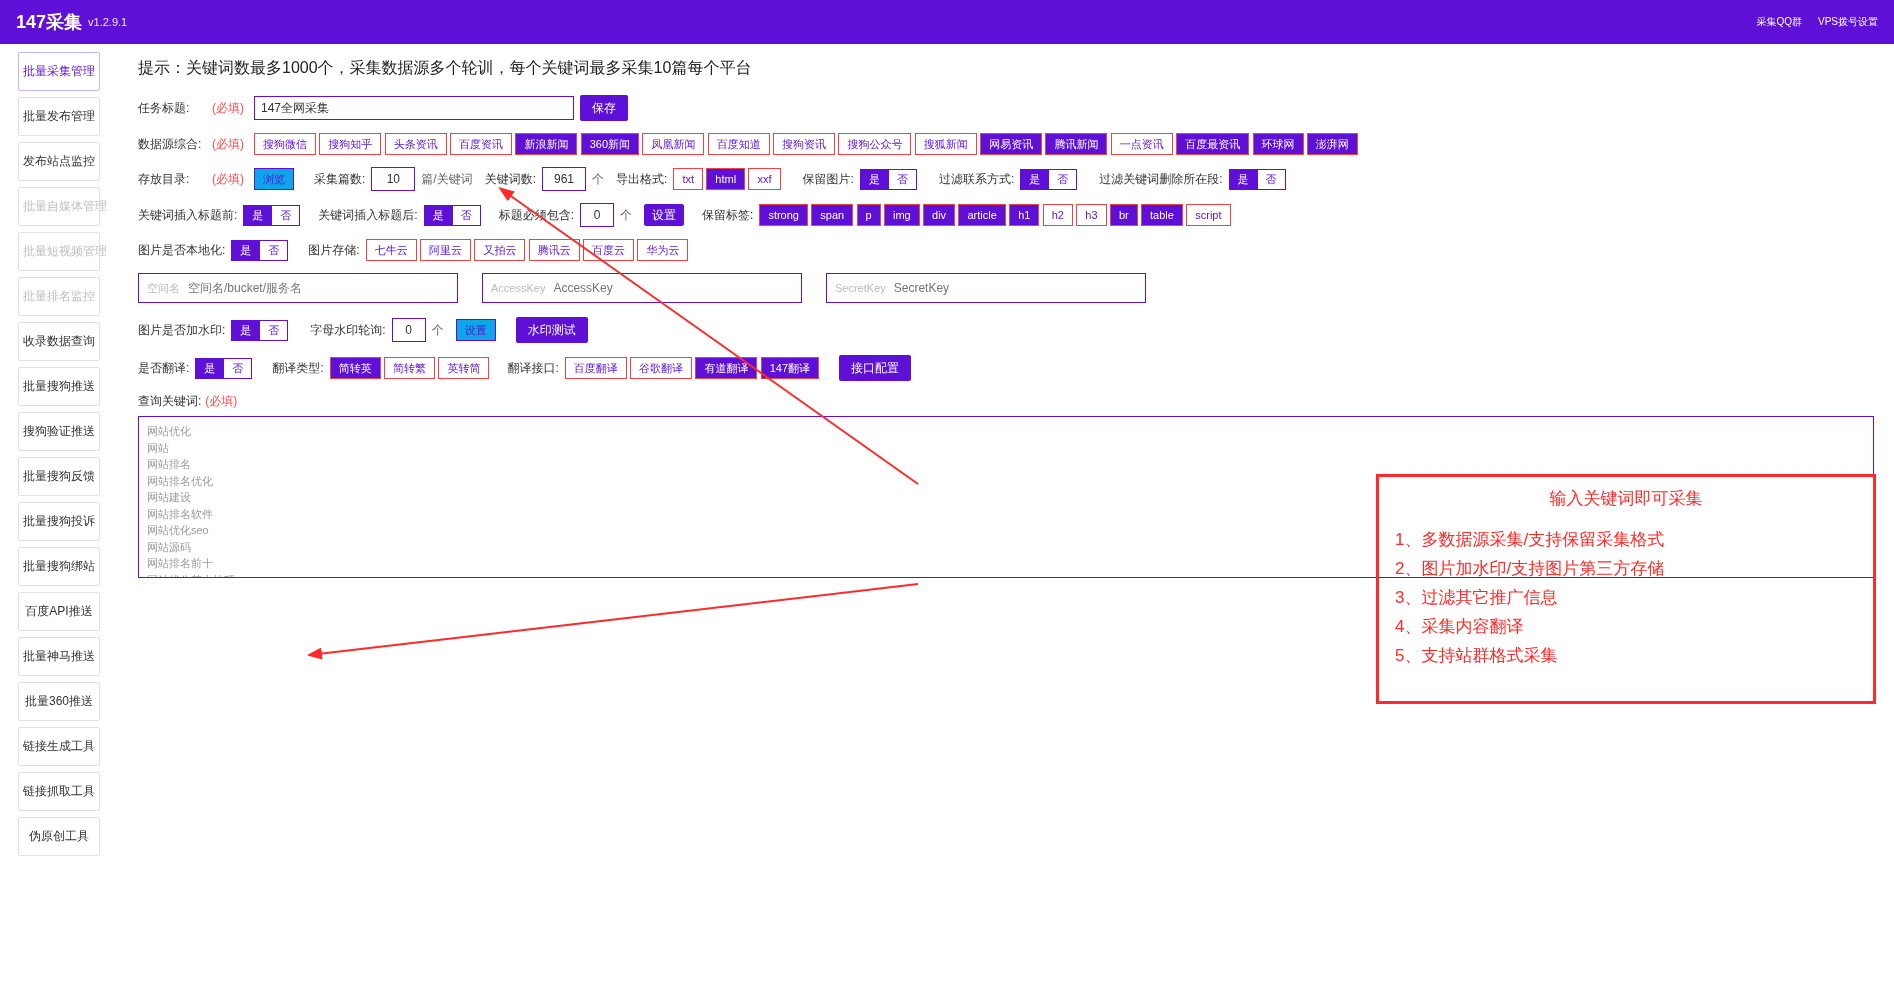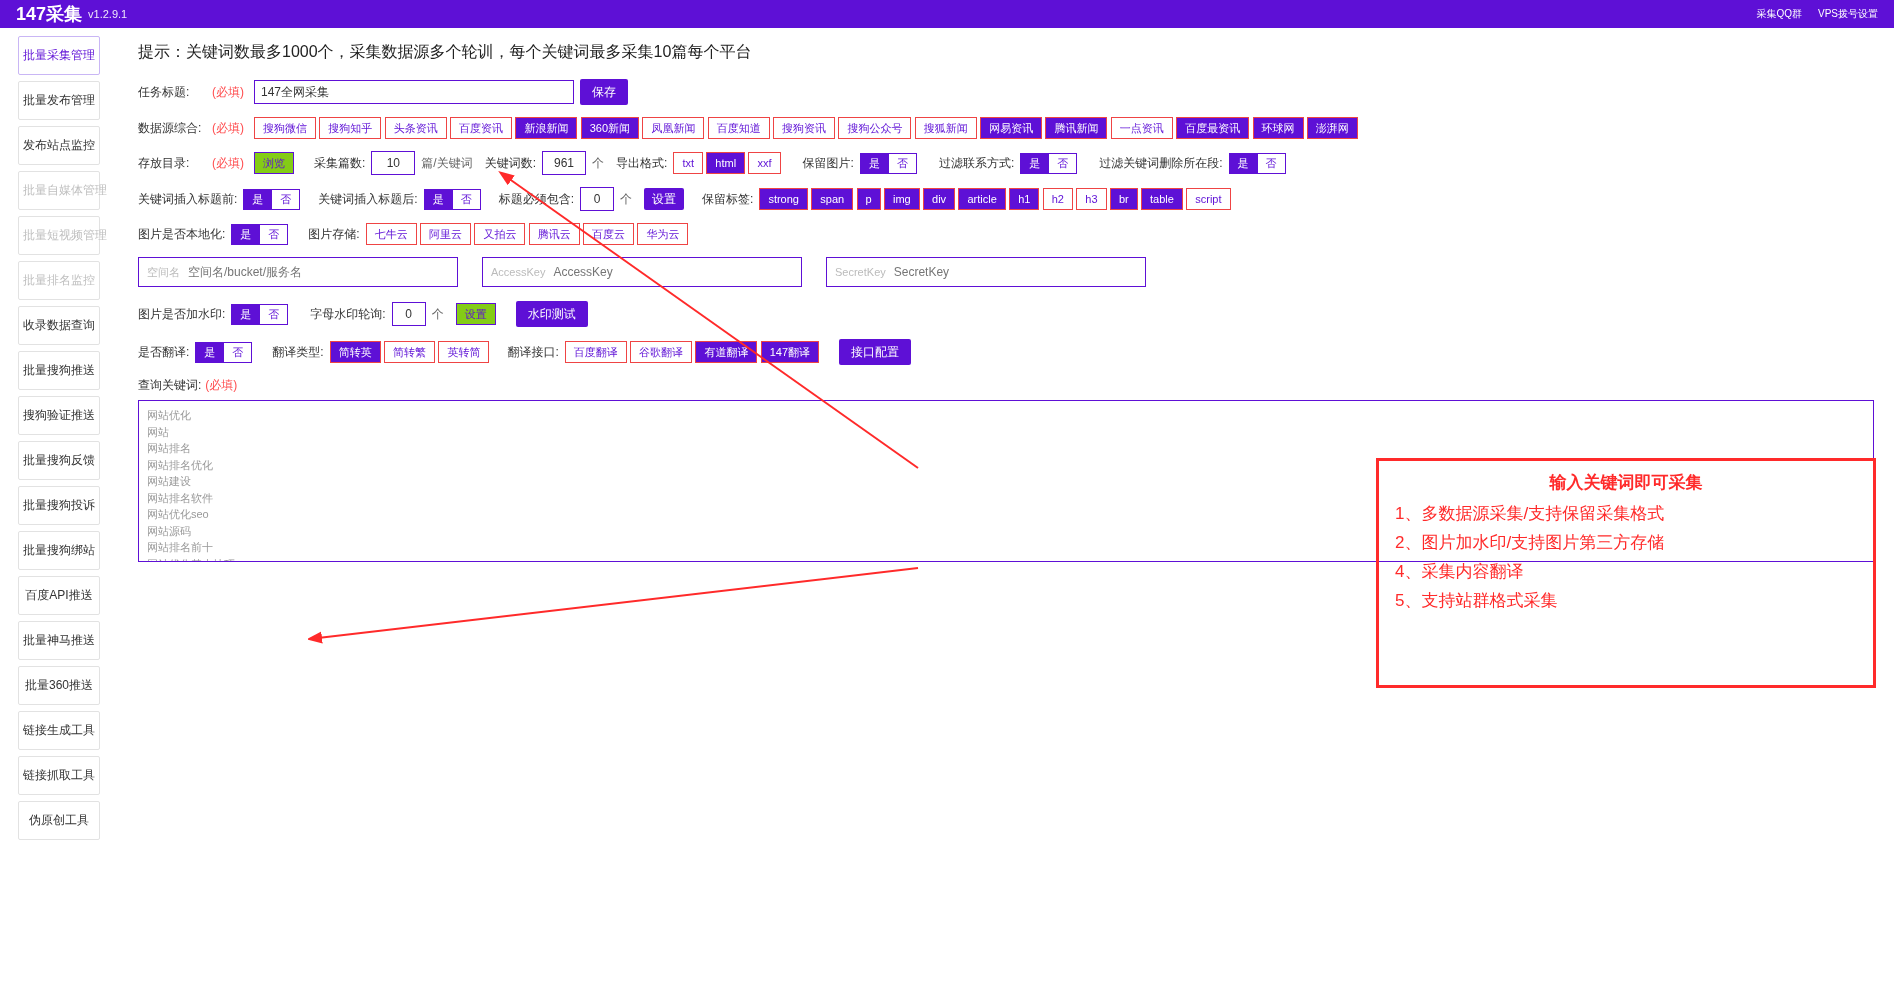--- a/index.html
+++ b/index.html
@@ -1,17 +1,17 @@
 <!DOCTYPE html>
 <html><head>
 <meta charset="utf-8">
 <style>
 *{box-sizing:border-box;margin:0;padding:0;font-family:"Microsoft YaHei",Arial,sans-serif}
 body{font-size:12px;color:#333;background:#fff}
-.header{background:#6a11cb;background:linear-gradient(90deg,#6a11cb 0%,#7b1fa2 100%);background:#6a11cb;height:28px;display:flex;align-items:center;padding:0 16px;color:#fff}
+.header{background:#6a11cb;background:linear-gradient(90deg,#6a11cb 0%,#7b1fa2 100%);background:#6a11cb;height:44px;display:flex;align-items:center;padding:0 16px;color:#fff}
 .header{background:#5b21b6;background:#5e10d6}
 .brand{font-size:18px;font-weight:bold;margin-right:6px}
 .ver{font-size:11px;opacity:.9}
 .header-right{margin-left:auto;display:flex;gap:16px;font-size:10px}
 .header-right span{cursor:pointer}
 .layout{display:flex}
 .sidebar{width:118px;padding:8px 18px;display:flex;flex-direction:column;gap:6px;max-height:950px;overflow:auto}
 .sidebar::-webkit-scrollbar{width:6px}
 .sidebar::-webkit-scrollbar-thumb{background:#bbb;border-radius:3px}
 .side-btn{background:#fff;border:1px solid #e2e2e2;border-radius:2px;padding:10px 4px;text-align:center;font-size:12px;color:#333;cursor:pointer;white-space:nowrap}
@@ -20,35 +20,35 @@
 .main{flex:1;padding:14px 20px;position:relative}
 .tip{font-size:16px;color:#222;margin-bottom:16px}
 .row{display:flex;align-items:center;flex-wrap:wrap;gap:6px;margin-bottom:12px;font-size:12px}
 .label{min-width:68px;white-space:nowrap}
 .req{color:#ff4d4f;margin-right:4px}
 .input{border:1px solid #5e10d6;height:24px;padding:0 6px;font-size:12px;color:#333;background:#fff}
 .input-lg{width:320px}
 .num{width:44px;text-align:center}
 .unit{color:#666;margin-right:6px}
 .btn{background:#5e10d6;color:#fff;border:none;height:26px;padding:0 12px;font-size:12px;cursor:pointer;border-radius:2px}
-.btn-outline{background:#84cc16;color:#5e10d6;border:1px solid #5e10d6;height:22px;padding:0 8px;font-size:11px;cursor:pointer}
+.btn-outline{background:#0ea5e9;color:#5e10d6;border:1px solid #5e10d6;height:22px;padding:0 8px;font-size:11px;cursor:pointer}
 .tag{display:inline-block;border:1px solid #ef4444;color:#5e10d6;background:#fff;padding:2px 8px;font-size:11px;cursor:pointer;line-height:16px}
 .tag.sel{background:#5e10d6;color:#fff}
 .toggle{display:inline-flex}
 .toggle .opt{border:1px solid #5e10d6;padding:2px 8px;font-size:11px;cursor:pointer;color:#5e10d6;background:#fff}
 .toggle .opt.sel{background:#5e10d6;color:#fff}
 .toggle .opt + .opt{border-left:none}
 .inputs3{display:flex;gap:24px;margin-bottom:14px}
 .field{border:1px solid #5e10d6;height:30px;display:flex;align-items:center;padding:0 8px;width:320px}
 .field .ph{color:#bbb;font-size:11px;margin-right:8px;white-space:nowrap}
 .field input{border:none;outline:none;flex:1;font-size:12px;color:#333}
 .kw-label{display:flex;align-items:center;gap:4px;margin-bottom:6px}
 .textarea{width:100%;height:162px;border:1px solid #5e10d6;padding:6px 8px;font-size:11px;color:#999;line-height:1.5;resize:none;font-family:inherit}
 .overlay{position:absolute;border:3px solid #ff2a2a;right:18px;top:430px;width:500px;padding:10px 16px;background:transparent;z-index:5;height:230px}
-.overlay-title{color:#ff2a2a;font-size:17px;text-align:center;margin-bottom:6px;font-weight:700}
+.overlay-title{color:#ff2a2a;font-size:17px;text-align:center;margin-bottom:16px;font-weight:400}
 .overlay-line{color:#ff2a2a;font-size:17px;line-height:1.7}
 svg.arrow{position:absolute;z-index:4;pointer-events:none}
 </style>
 </head>
 <body>
 
 <div class="header">
   <span class="brand">147采集</span>
   <span class="ver">v1.2.9.1</span>
   <div class="header-right">
@@ -234,20 +234,21 @@
 网站搭建
 网站排名查询
 网站优化培训
 seo是什么意思</textarea>
 
     
     <div class="overlay">
       <div class="overlay-title">输入关键词即可采集</div>
       <div class="overlay-line">1、多数据源采集/支持保留采集格式</div>
       <div class="overlay-line">2、图片加水印/支持图片第三方存储</div>
+      <div class="overlay-line">3、过滤其它推广信息</div>
       <div class="overlay-line">4、采集内容翻译</div>
       <div class="overlay-line">5、支持站群格式采集</div>
     </div>
 
     <svg class="arrow" style="left:380px;top:140px" width="430" height="310">
       <defs>
           <marker id="ah1" markerWidth="10" markerHeight="10" refX="2" refY="3" orient="auto">
             <path d="M0,0 L0,6 L8,3 z" fill="#ff2a2a"></path>
           </marker>
         </defs>

